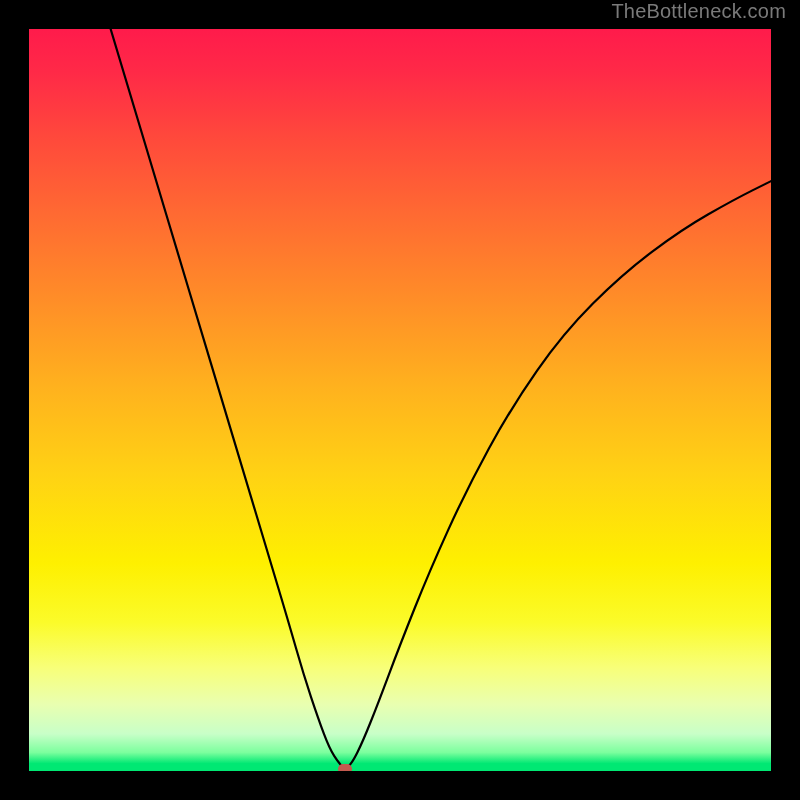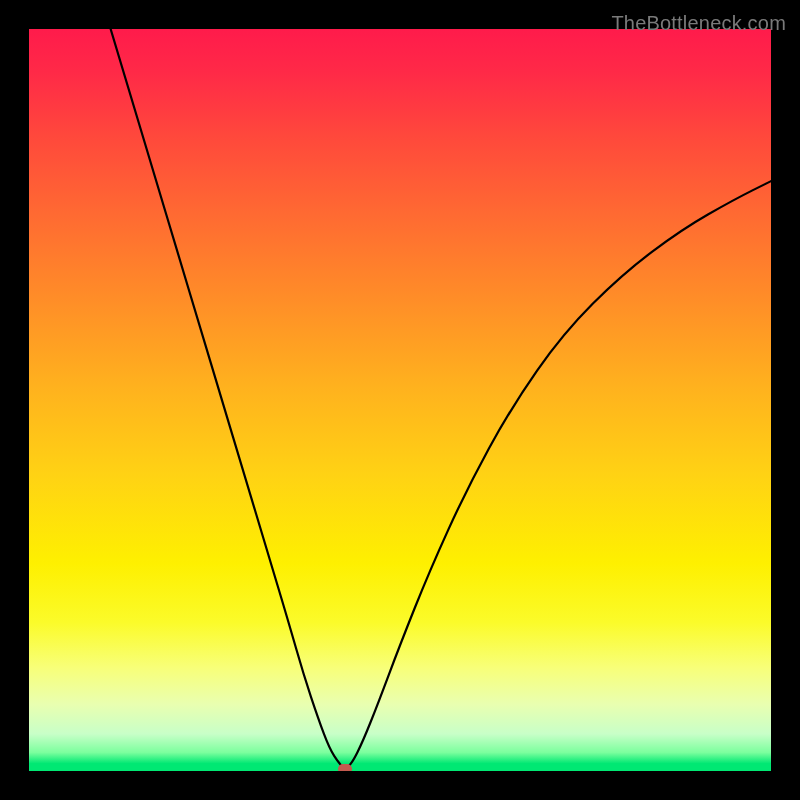--- a/index.html
+++ b/index.html
@@ -52,21 +52,21 @@
   }
   .marker {
     position: absolute;
     width: 14px;
     height: 10px;
     border-radius: 5px;
     transform: translate(-50%, -50%);
   }
   .watermark {
     position: absolute;
-    top: 12px;
+    top: 0;
     right: 14px;
     color: #7a7a7a;
     font-size: 20px;
     letter-spacing: 0.2px;
     font-weight: 500;
     user-select: none;
   }
 </style>
 </head>
 <body>

